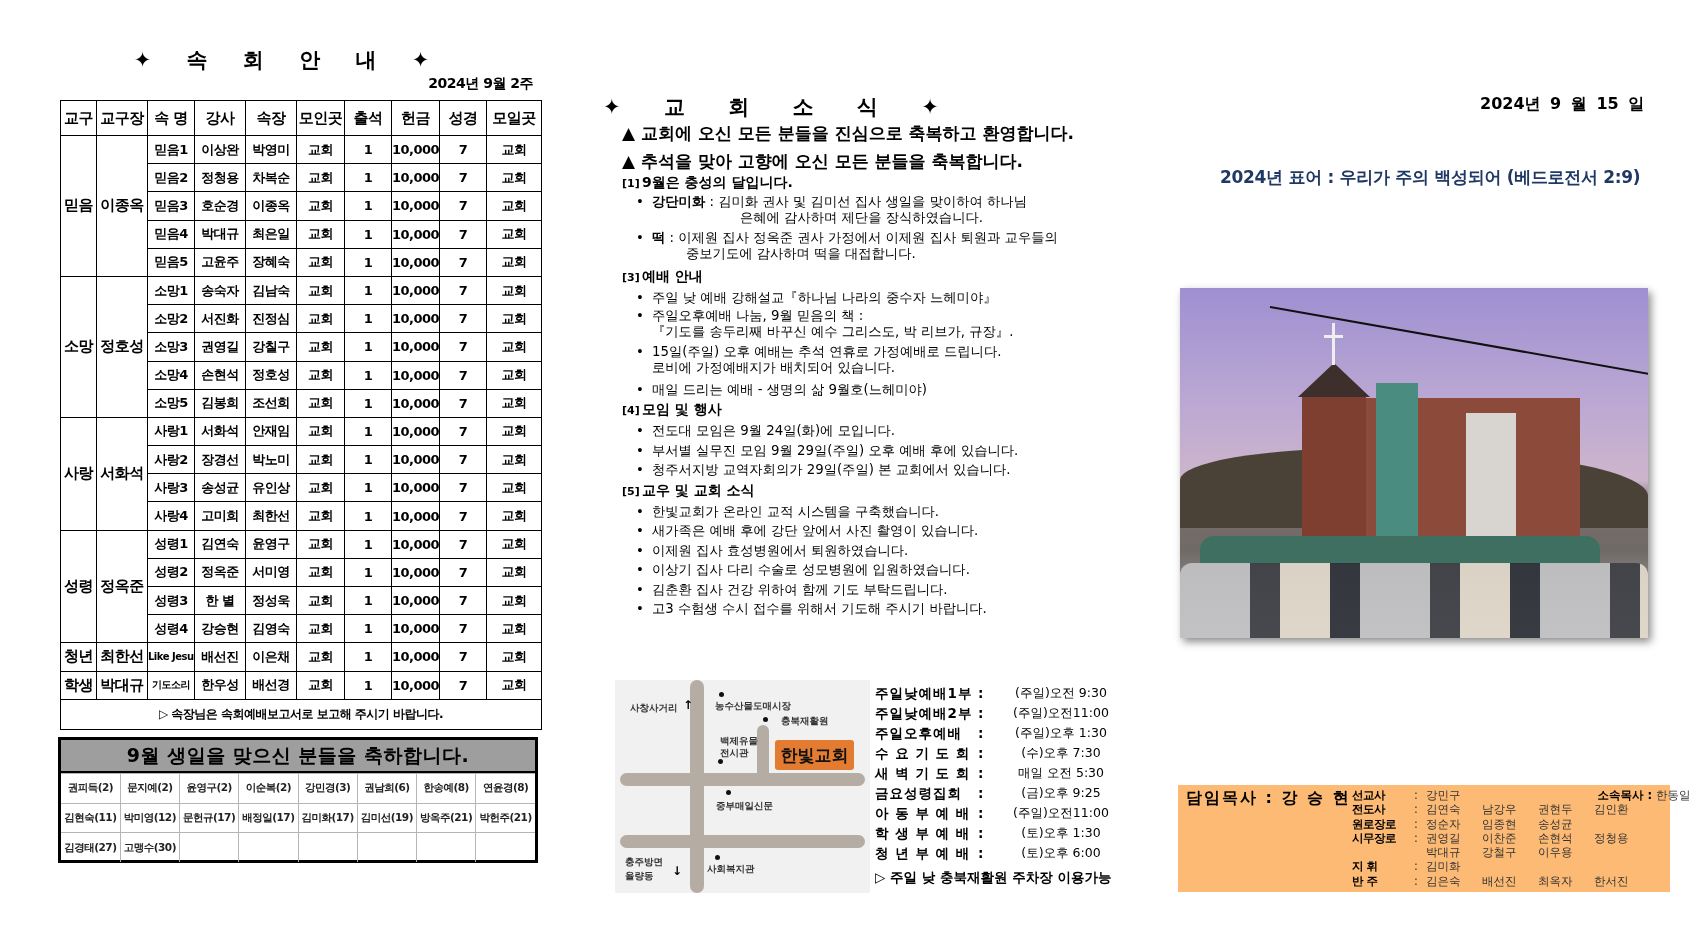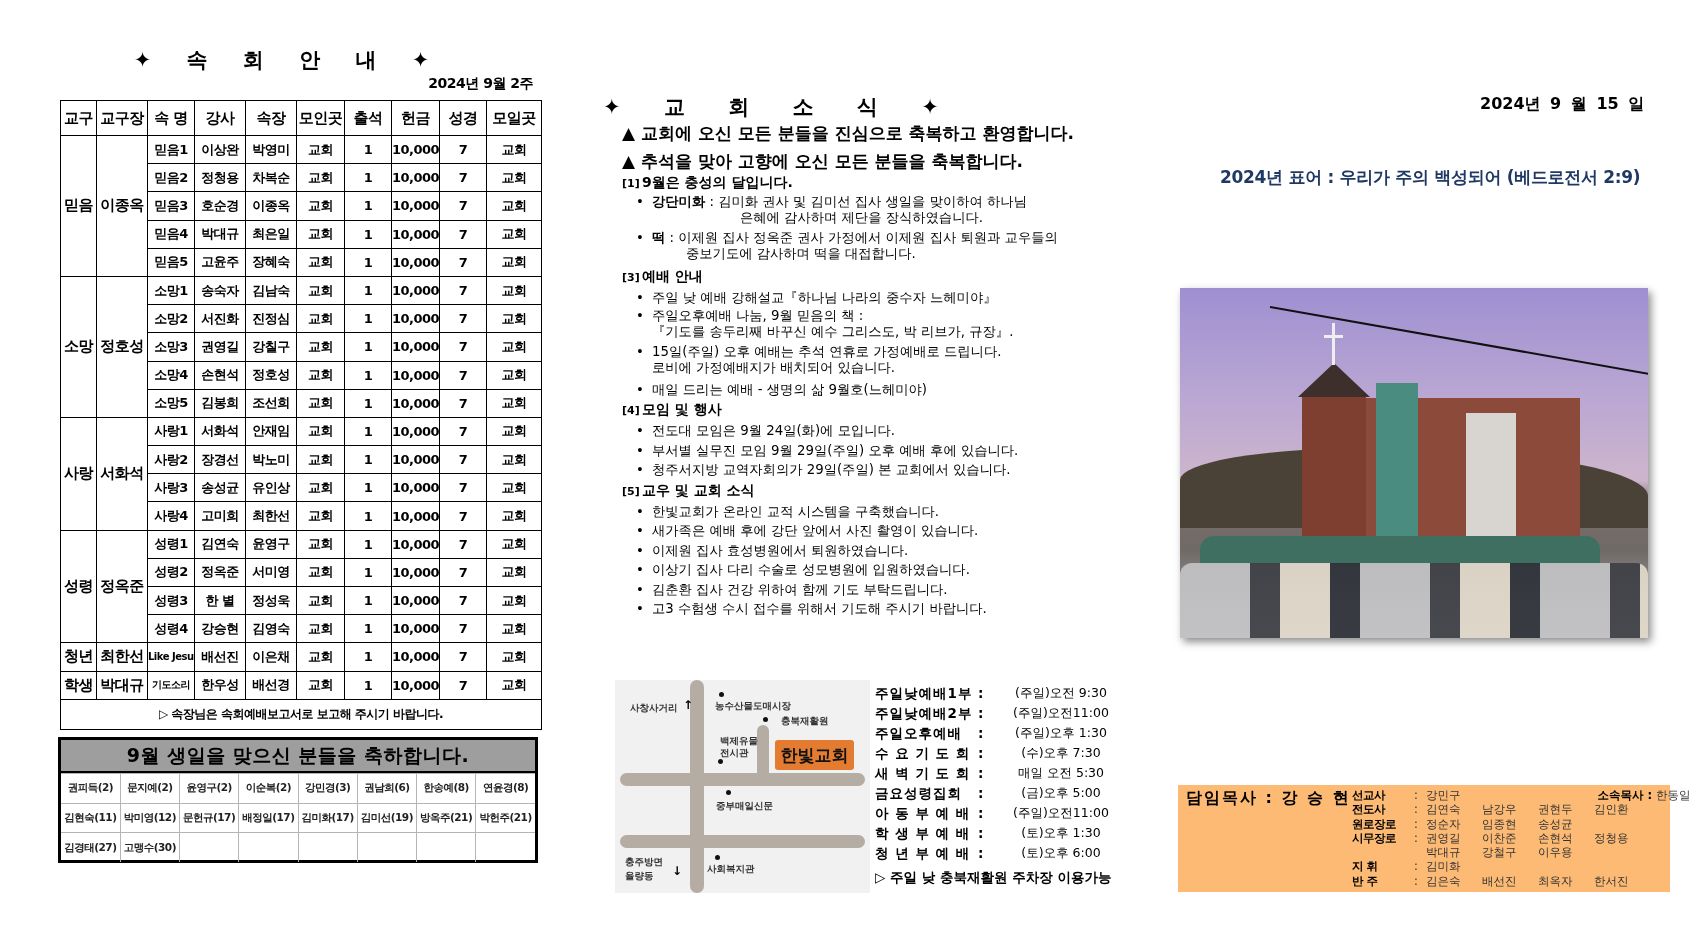--- a/index.html
+++ b/index.html
@@ -458,21 +458,21 @@
         <span class="time">(수)오후 7:30</span>
       </div>
       <div class="row">
         <span class="name">새 벽 기 도 회</span>
         <span class="colon">:</span>
         <span class="time">매일 오전 5:30</span>
       </div>
       <div class="row">
         <span class="name">금요성령집회</span>
         <span class="colon">:</span>
-        <span class="time">(금)오후 5:00</span>
+        <span class="time">(금)오후 9:25</span>
       </div>
       <div class="row">
         <span class="name">아 동 부 예 배</span>
         <span class="colon">:</span>
         <span class="time">(주일)오전11:00</span>
       </div>
       <div class="row">
         <span class="name">학 생 부 예 배</span>
         <span class="colon">:</span>
         <span class="time">(토)오후 1:30</span>

